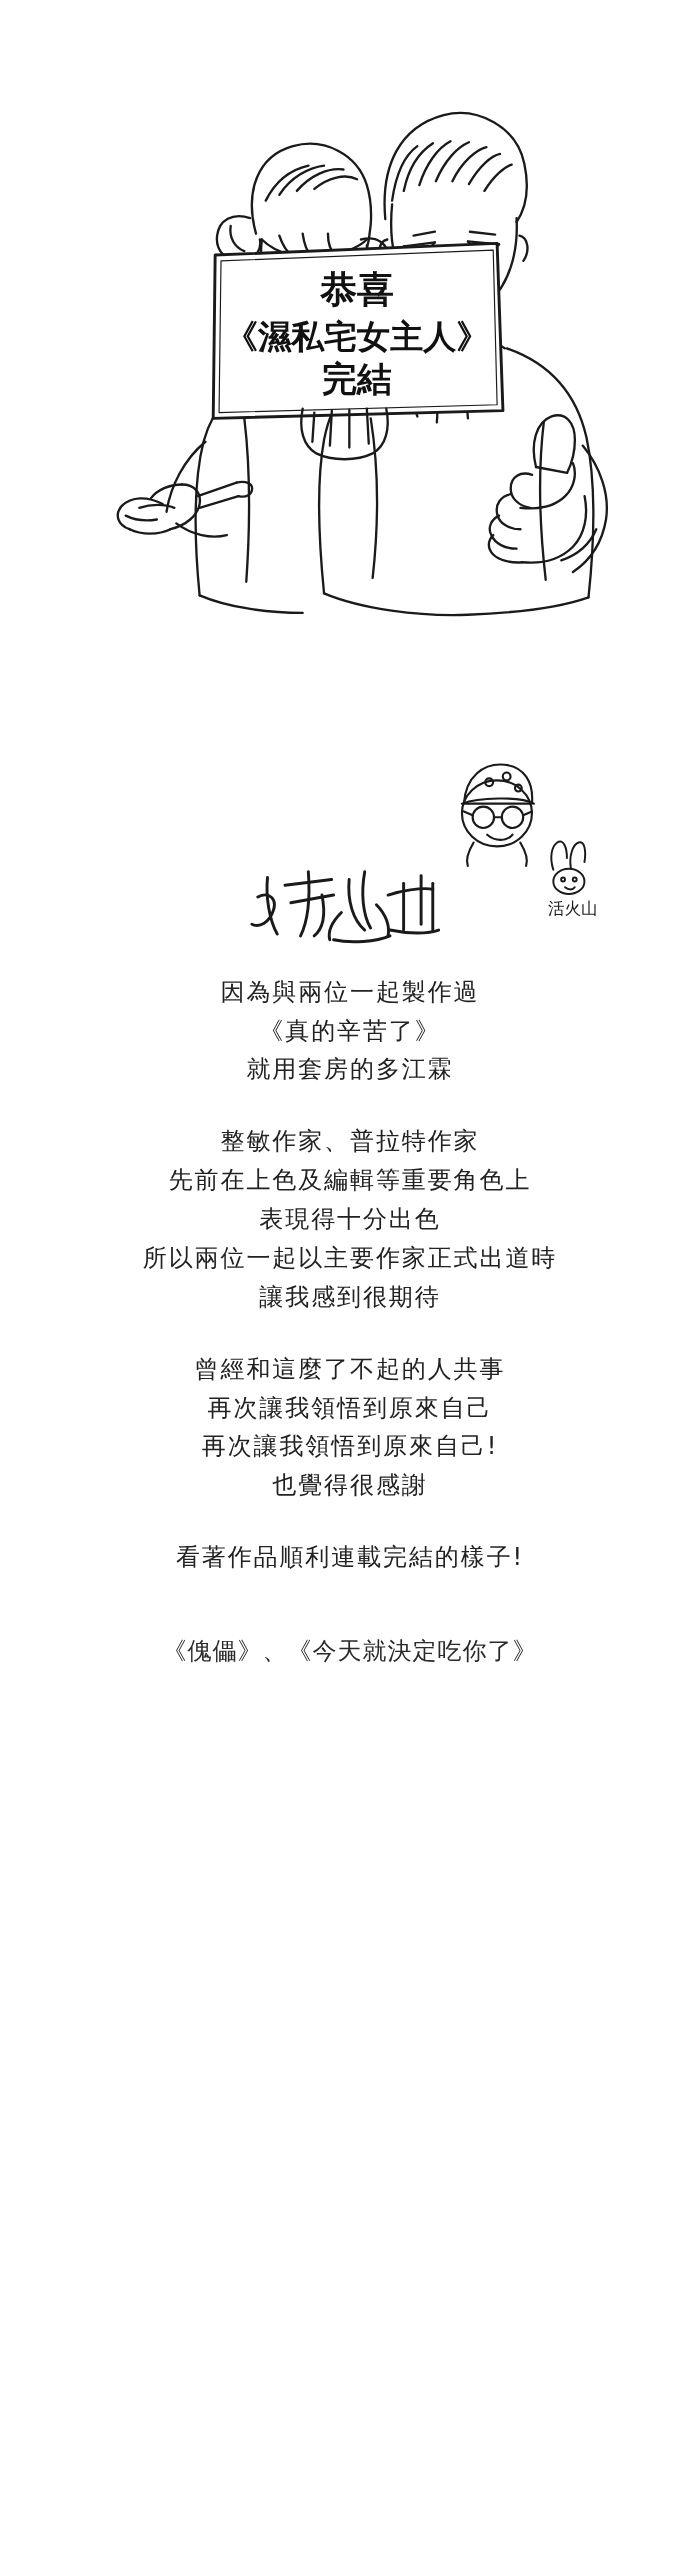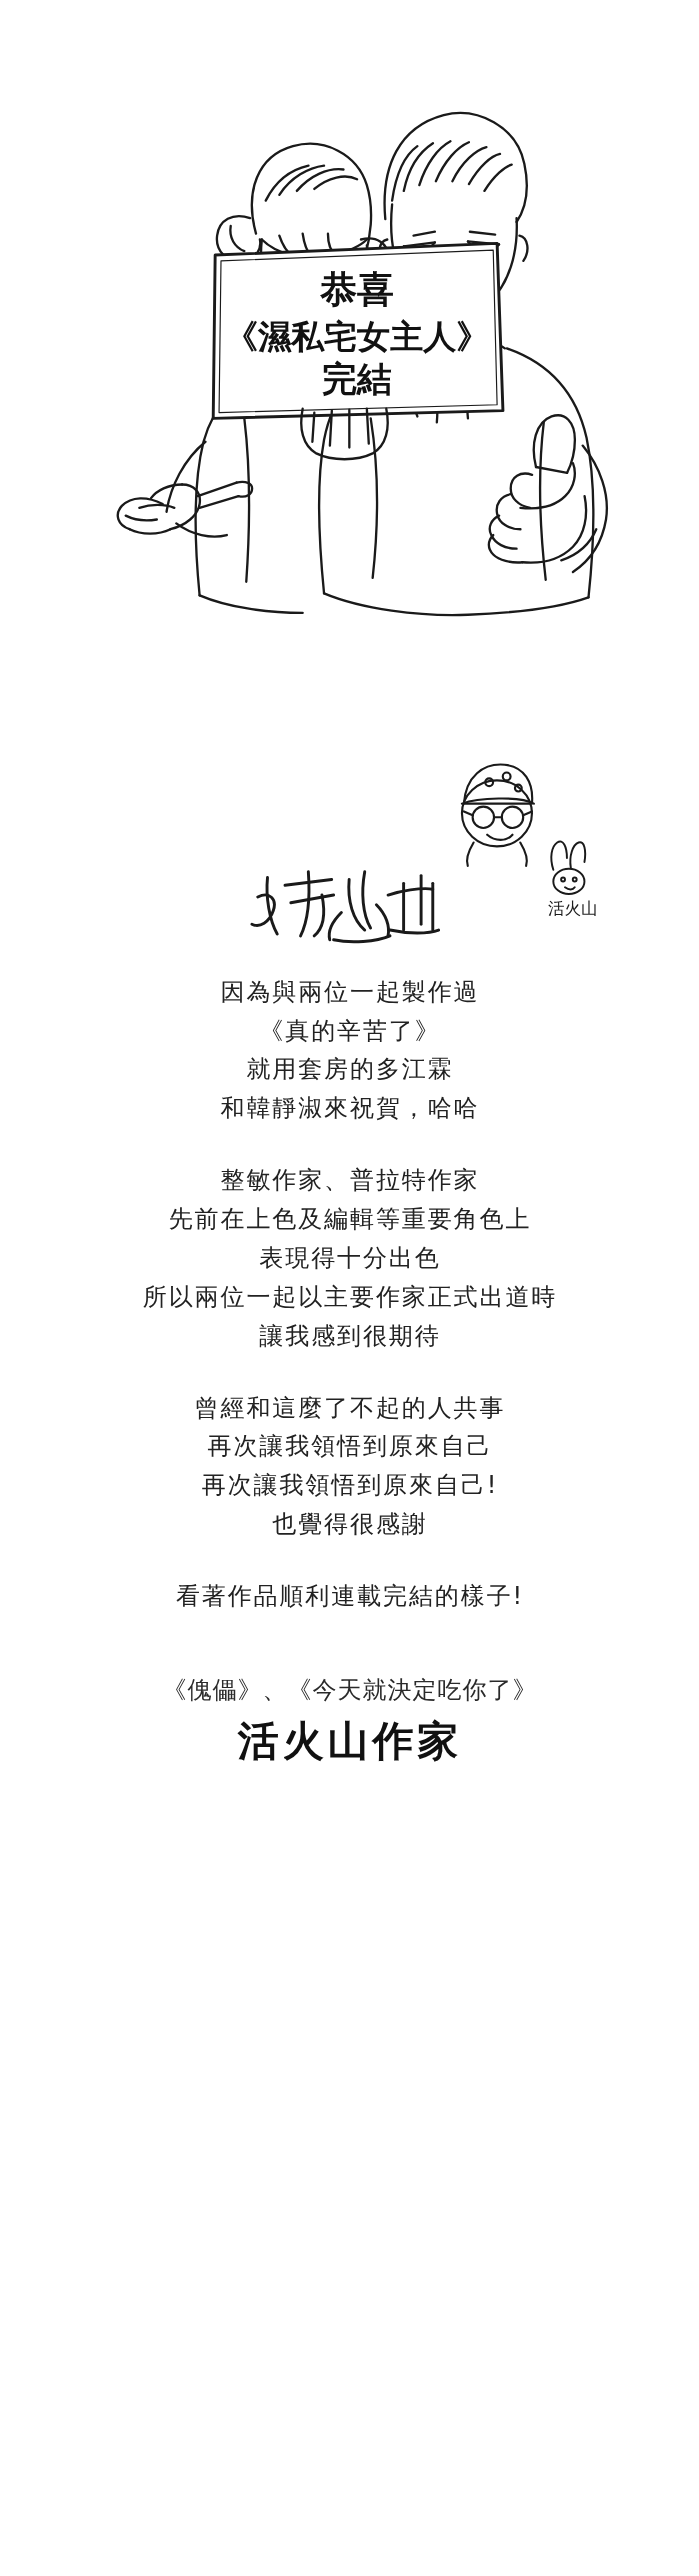--- a/index.html
+++ b/index.html
@@ -64,21 +64,21 @@
   .footer {
     width: 622px;
     margin: 25px auto 0 auto;
     text-align: center;
   }
   .footer-works {
     font-family: "DejaVu Sans", sans-serif;
     font-size: 24px;
     letter-spacing: 1px;
     color: #2a2a2a;
-    margin-bottom: 8px;
+    margin-bottom: 26px;
   }
   .footer-author {
     font-family: "DejaVu Sans", sans-serif;
     font-size: 41px;
     font-weight: 700;
     letter-spacing: 3.9px;
     color: #111;
   }
 
   
@@ -273,21 +273,20 @@
       <text x="548" y="170" font-family="DejaVu Sans, sans-serif" font-size="17" fill="#1a1a1a" text-anchor="middle">活火山</text>
     </svg>
   </div>
 
   <div class="message">
 
     <div class="msg-para">
       <div class="msg-line">因為與兩位一起製作過</div>
       <div class="msg-line">《真的辛苦了》</div>
       <div class="msg-line">就用套房的多江霖</div>
-      <div class="msg-line">和韓靜淑來祝賀，哈哈</div>
     </div>
 
     <div class="msg-para">
       <div class="msg-line">整敏作家、普拉特作家</div>
       <div class="msg-line">先前在上色及編輯等重要角色上</div>
       <div class="msg-line">表現得十分出色</div>
       <div class="msg-line">所以兩位一起以主要作家正式出道時</div>
       <div class="msg-line">讓我感到很期待</div>
     </div>
 
@@ -298,17 +297,16 @@
       <div class="msg-line">也覺得很感謝</div>
     </div>
 
     <div class="msg-para">
       <div class="msg-line">看著作品順利連載完結的樣子!</div>
     </div>
   </div>
 
   <div class="footer">
     <div class="footer-works">《傀儡》、《今天就決定吃你了》</div>
-    <div class="footer-author">活火山作家</div>
   </div>
 
 </div>
 
 
 </body></html>

